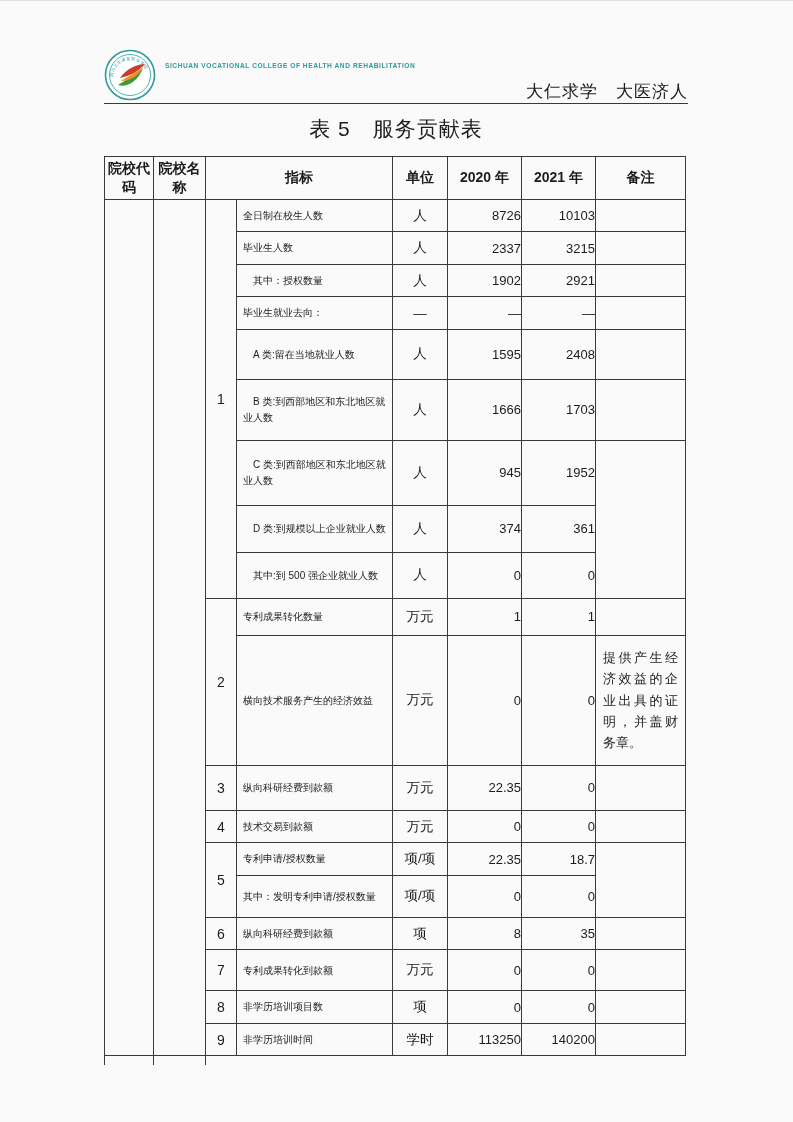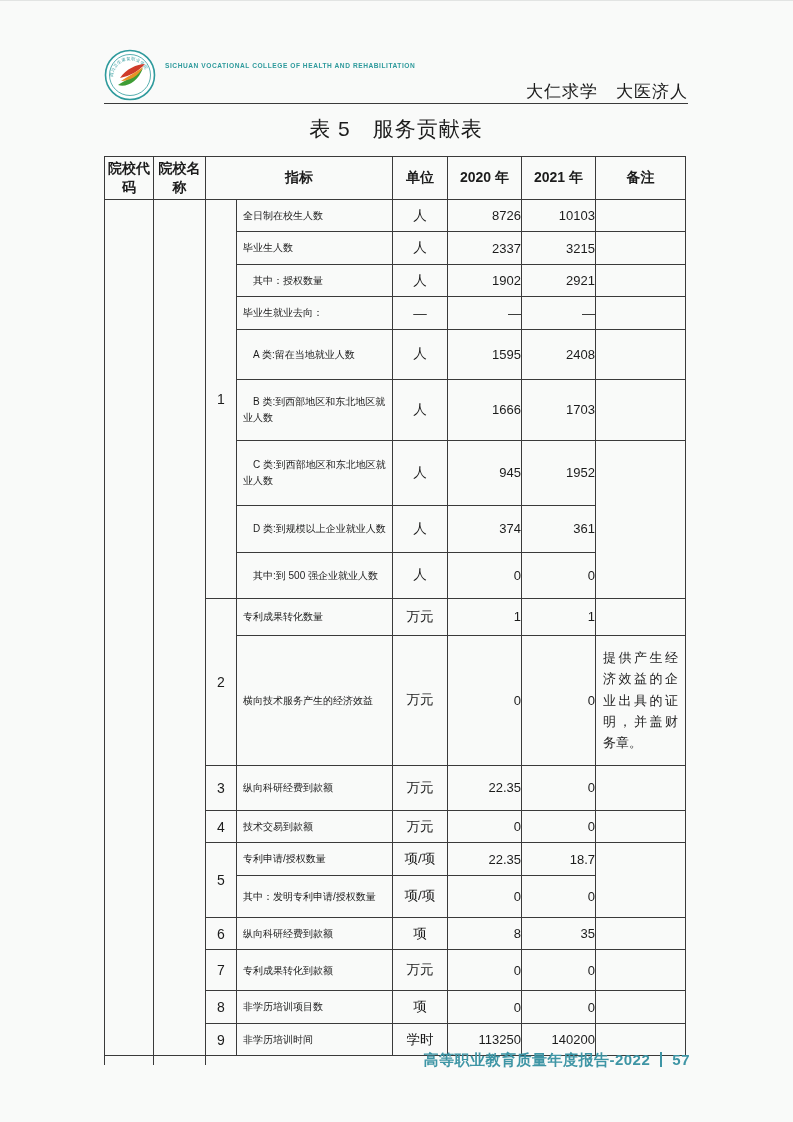--- a/index.html
+++ b/index.html
@@ -246,16 +246,13 @@
             <td class="rmk"></td>
           </tr>
         </tbody>
       </table>
       <div class="stub" style="left:0"></div>
       <div class="stub" style="left:49px"></div>
       <div class="stub" style="left:101px"></div>
     </div>
   </div>
 
-  <div class="page-footer">
-    <span>高等职业教育质量年度报告-2022</span><span class="fbar"></span><span>57</span>
-  </div>
 </div>
 
 </body></html>

